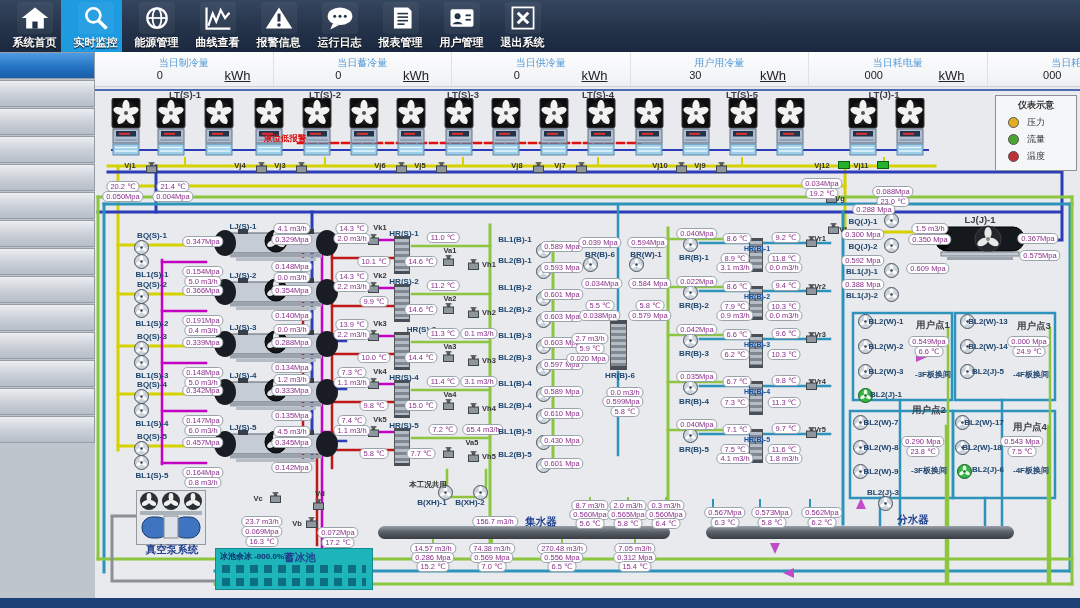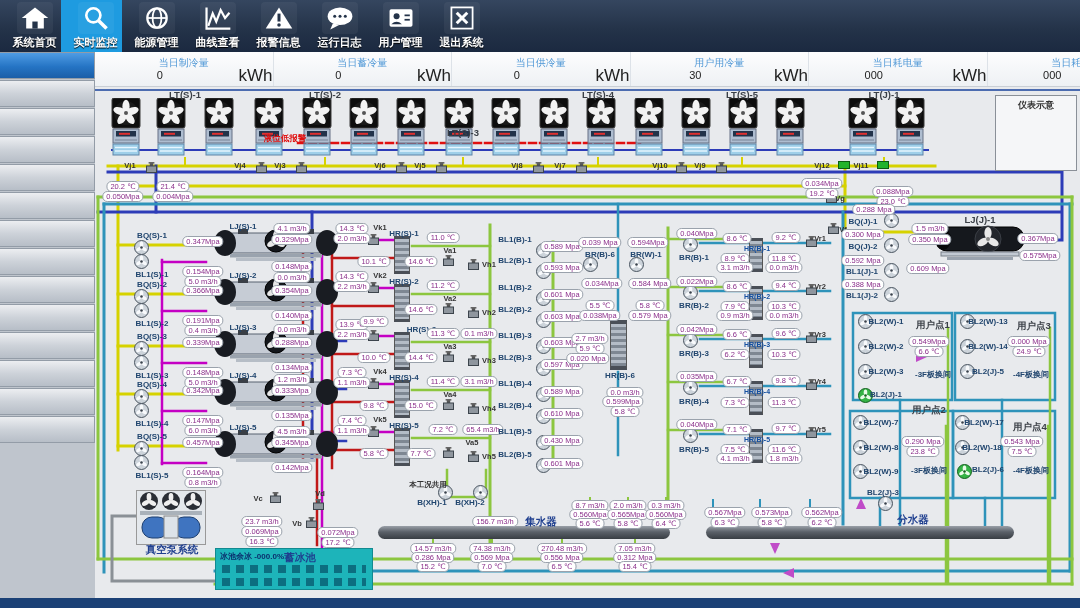--- a/index.html
+++ b/index.html
@@ -14,21 +14,21 @@
   .tb-icon{width:36px;height:32px;margin-top:2px;display:flex;align-items:center;justify-content:center;
            background:rgba(255,255,255,0.05);border-radius:4px;}
   .tb-label{font-size:11px;font-weight:bold;color:#fff;white-space:nowrap;margin-top:1px;text-shadow:0 1px 1px #000;}
   
   .metrics{position:absolute;left:95px;top:52px;width:1071px;height:34px;z-index:9;
            background:linear-gradient(180deg,#fdfdfe,#eef1f4);border-bottom:1px solid #c9cfd6;display:flex;}
   .m-col{flex:1;border-right:1px solid #dde2e8;display:flex;flex-direction:column;justify-content:center;}
   .m-label{font-size:10px;color:#4e97d6;text-align:center;line-height:13px;}
   .m-row{display:flex;align-items:center;line-height:13px;}
   .m-value{flex:1;text-align:center;font-size:11px;color:#222;}
-  .m-unit{width:48px;font-size:17px;color:#222;text-align:right;}
+  .m-unit{width:48px;font-size:13px;color:#222;text-align:left;text-decoration:underline;}
   
   .sidebar{position:absolute;left:0;top:52px;width:95px;height:546px;background:#bfc5cd;z-index:9;}
   .sb-item{height:27px;margin:0 0 1px 0;display:flex;align-items:center;justify-content:center;
            background:linear-gradient(180deg,#eceef1 0%,#cdd2d9 50%,#b7bec7 100%);
            border:1px solid #939ca7;border-left:none;box-sizing:border-box;
            font-size:9.5px;font-weight:bold;color:#2a3a55;cursor:pointer;text-align:center;overflow:hidden;white-space:nowrap;}
   .sb-item.active{background:linear-gradient(180deg,#4f9ce4 0%,#2574c4 55%,#1a5ea8 100%);color:#eef8ff;}
   
   .diagram-bg{position:absolute;left:95px;top:86px;width:985px;height:512px;background:#e8eaed;z-index:1;}
   .bottombar{position:absolute;left:0;top:598px;width:1080px;height:10px;background:#1b4176;z-index:11;}
@@ -140,20 +140,32 @@
     <span class="tb-icon">
         <svg width="30" height="26" viewBox="0 0 34 28">
           <ellipse cx="17" cy="12" rx="14" ry="10" fill="#fff"></ellipse>
           <path d="M9,20 L6,27 L16,22 Z" fill="#fff"></path>
           <circle cx="11" cy="12" r="1.7" fill="#243349"></circle>
           <circle cx="17" cy="12" r="1.7" fill="#243349"></circle>
           <circle cx="23" cy="12" r="1.7" fill="#243349"></circle>
         </svg>
       </span>
     <span class="tb-label">运行日志</span>
+  </div>
+    <div class="tb-item">
+    <span class="tb-icon">
+        <svg width="30" height="26" viewBox="0 0 34 28">
+          <path d="M9,2 H25 L29,6 V26 H9 Z" fill="#fff"></path>
+          <line x1="13" y1="9" x2="25" y2="9" stroke="#243349" stroke-width="1.8"></line>
+          <line x1="13" y1="13" x2="25" y2="13" stroke="#243349" stroke-width="1.8"></line>
+          <line x1="13" y1="17" x2="25" y2="17" stroke="#243349" stroke-width="1.8"></line>
+          <line x1="13" y1="21" x2="21" y2="21" stroke="#243349" stroke-width="1.8"></line>
+        </svg>
+      </span>
+    <span class="tb-label">报表管理</span>
   </div>
     <div class="tb-item">
     <span class="tb-icon">
         <svg width="30" height="26" viewBox="0 0 34 28">
           <rect x="4" y="4" width="26" height="20" rx="2" fill="#fff"></rect>
           <circle cx="12" cy="12" r="3.4" fill="#243349"></circle>
           <path d="M6,21 Q12,15.5 18,21 Z" fill="#243349"></path>
           <line x1="21" y1="11" x2="27" y2="11" stroke="#243349" stroke-width="2"></line>
           <line x1="21" y1="16" x2="27" y2="16" stroke="#243349" stroke-width="2"></line>
         </svg>
@@ -1979,21 +1991,21 @@
     </div>
     <div class="eq po" style="left: 215px; top: 548px;"></div>
     <div class="eq co" style="left: 378px; top: 526px; width: 292px;"></div>
     <div class="eq co" style="left: 706px; top: 526px; width: 308px;"></div>
     <div class="eq arR" style="left: 916px; top: 352px;"></div>
     <div class="eq arU" style="left: 856px; top: 498px;"></div>
     <div class="eq arD" style="left: 770px; top: 543px;"></div>
     <div class="eq arL" style="left: 783px; top: 568px;"></div>
     <div class="lbl t" style="left: 185px; top: 89px;">LT(S)-1</div>
     <div class="lbl t" style="left: 325px; top: 89px;">LT(S)-2</div>
-    <div class="lbl t" style="left: 463px; top: 89px; margin-top: 38px;">LT(S)-3</div>
+    <div class="lbl t" style="left: 463px; top: 89px;">LT(S)-3</div>
     <div class="lbl t" style="left: 598px; top: 89px;">LT(S)-4</div>
     <div class="lbl t" style="left: 742px; top: 89px;">LT(S)-5</div>
     <div class="lbl t" style="left: 884px; top: 89px;">LT(J)-1</div>
     <div class="lbl vl" style="left: 130px; top: 161px;">Vj1</div>
     <div class="lbl vl" style="left: 240px; top: 161px;">Vj4</div>
     <div class="lbl vl" style="left: 280px; top: 161px;">Vj3</div>
     <div class="lbl vl" style="left: 380px; top: 161px;">Vj6</div>
     <div class="lbl vl" style="left: 420px; top: 161px;">Vj5</div>
     <div class="lbl vl" style="left: 517px; top: 161px;">Vj8</div>
     <div class="lbl vl" style="left: 560px; top: 161px;">Vj7</div>
@@ -2083,21 +2095,21 @@
     <div class="lbl v" style="left: 479px; top: 328px;">0.1  m3/h</div>
     <div class="lbl v" style="left: 479px; top: 376px;">3.1  m3/h</div>
     <div class="lbl v" style="left: 483px; top: 424px;">65.4 m3/h</div>
     <div class="lbl vl" style="left: 450px; top: 246px;">Va1</div>
     <div class="lbl vl" style="left: 450px; top: 294px;">Va2</div>
     <div class="lbl vl" style="left: 450px; top: 342px;">Va3</div>
     <div class="lbl vl" style="left: 450px; top: 390px;">Va4</div>
     <div class="lbl vl" style="left: 450px; top: 438px; padding-left: 44px;">Va5</div>
     <div class="lbl v" style="left: 374px; top: 256px;">10.1 ℃</div>
     <div class="lbl v" style="left: 421px; top: 256px;">14.6 ℃</div>
-    <div class="lbl v" style="left: 374px; top: 316px;">9.9  ℃</div>
+    <div class="lbl v" style="left: 374px; top: 296px;">9.9  ℃</div>
     <div class="lbl v" style="left: 421px; top: 304px;">14.6 ℃</div>
     <div class="lbl v" style="left: 374px; top: 352px;">10.0 ℃</div>
     <div class="lbl v" style="left: 421px; top: 352px;">14.4 ℃</div>
     <div class="lbl v" style="left: 374px; top: 400px;">9.8  ℃</div>
     <div class="lbl v" style="left: 421px; top: 400px;">15.0 ℃</div>
     <div class="lbl v" style="left: 374px; top: 448px;">5.8  ℃</div>
     <div class="lbl v" style="left: 421px; top: 448px;">7.7  ℃</div>
     <div class="lbl vl" style="left: 489px; top: 260px;">Vh1</div>
     <div class="lbl vl" style="left: 489px; top: 308px;">Vh2</div>
     <div class="lbl vl" style="left: 489px; top: 356px;">Vh3</div>
@@ -2273,15 +2285,30 @@
     <div class="lbl v" style="left: 725px; top: 507px;">0.567Mpa</div>
     <div class="lbl v" style="left: 725px; top: 517px;">6.3  ℃</div>
     <div class="lbl v" style="left: 772px; top: 507px;">0.573Mpa</div>
     <div class="lbl v" style="left: 772px; top: 517px;">5.8  ℃</div>
     <div class="lbl v" style="left: 822px; top: 507px;">0.562Mpa</div>
     <div class="lbl v" style="left: 822px; top: 517px;">6.2  ℃</div>
   </div>
 
 <div class="legend">
   <div class="lg-title">仪表示意</div>
+  <div>
+
+  <div class="lg-row">
+      <span class="lg-dot" style="background: rgb(224, 176, 32);"></span>
+      <span class="lg-label">压力</span>
+    </div>
+      <div class="lg-row">
+      <span class="lg-dot" style="background: rgb(74, 165, 46);"></span>
+      <span class="lg-label">流量</span>
+    </div>
+      <div class="lg-row">
+      <span class="lg-dot" style="background: rgb(192, 48, 56);"></span>
+      <span class="lg-label">温度</span>
+    </div>
+    </div>
 </div>
 
 <div class="bottombar"></div>
 
 </body></html>

